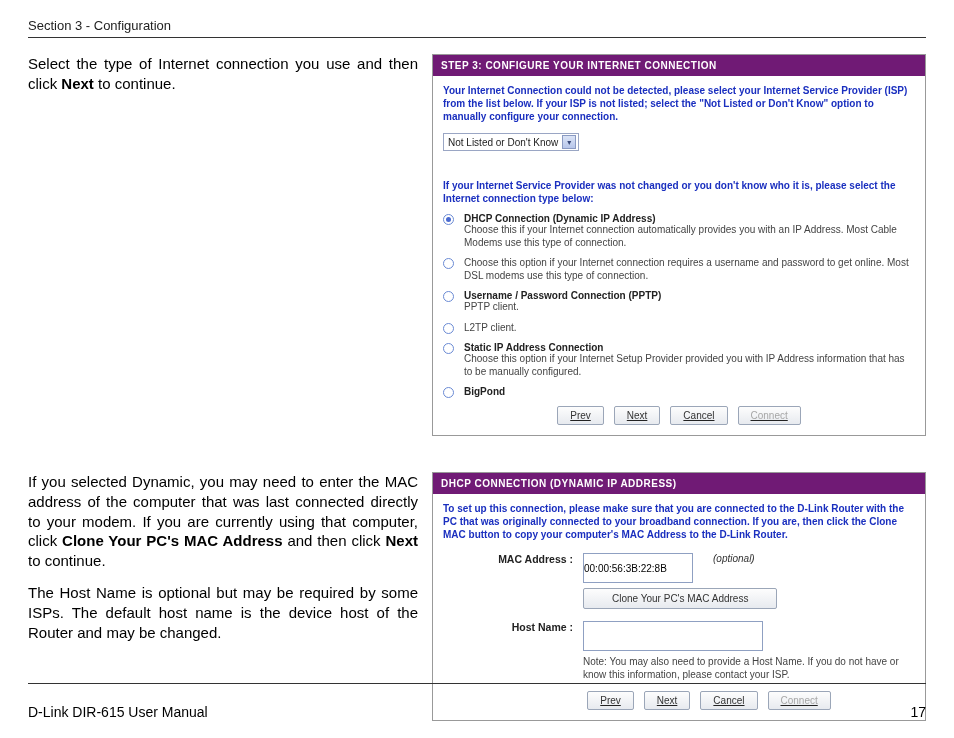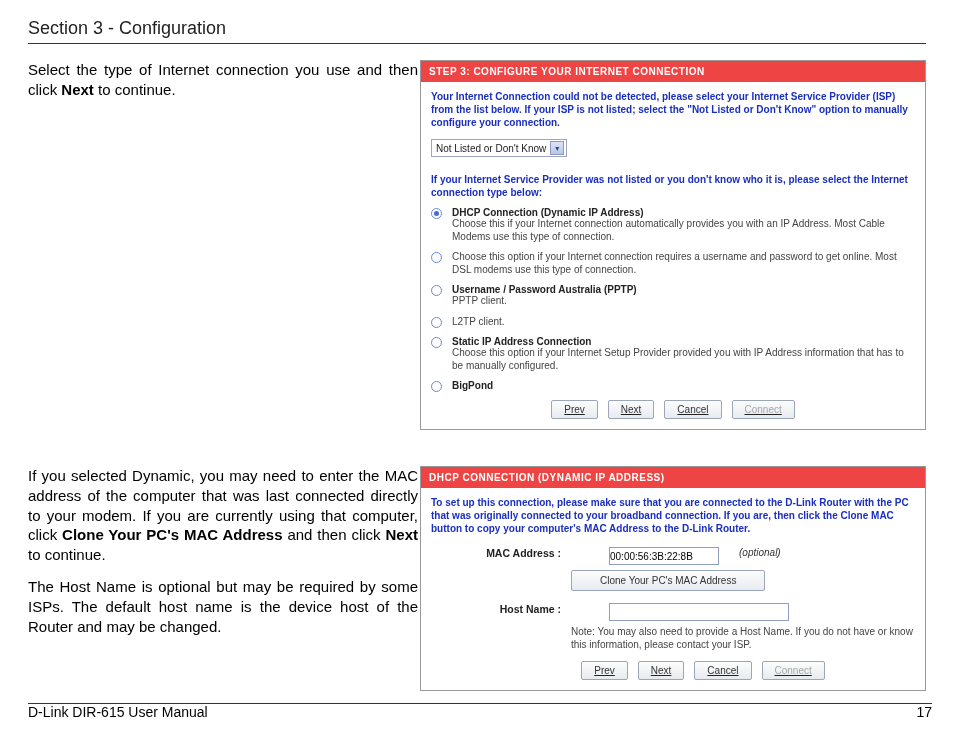--- a/index.html
+++ b/index.html
@@ -6,59 +6,59 @@
   body {
     width: 954px;
     height: 738px;
     background: #fff;
     font-family: Arial, Helvetica, sans-serif;
     color: #000;
     position: relative;
     padding: 18px 28px 0 28px;
   }
   .page-header {
-    font-size: 18px;
+    font-size: 13px;
     color: #222;
     padding-bottom: 4px;
     border-bottom: 1px solid #333;
     margin-bottom: 16px;
   }
   .content-row {
     display: flex;
-    gap: 2px;
+    gap: 14px;
     margin-bottom: 36px;
   }
   .left-col {
     width: 390px;
     font-size: 15px;
     line-height: 1.32;
     text-align: justify;
   }
   .left-col p { margin-bottom: 12px; }
   .right-col {
     flex: 1;
     border: 1px solid #999;
   }
 
   
   .panel-head {
-    background: #ef4444;
+    background: #701a75;
     color: #fff;
     font-size: 10px;
     font-weight: bold;
     letter-spacing: 0.5px;
     padding: 5px 8px;
   }
   .panel-body {
     padding: 8px 10px 10px 10px;
     font-size: 10px;
     color: #222;
   }
   .blue-bold { color: #1a2fbf; font-weight: bold; font-size: 10px; line-height: 1.3; }
-  .select-wrap { margin: 10px 0 16px 0; display:flex; align-items:center;}
+  .select-wrap { margin: 10px 0 28px 0; display:flex; align-items:center;}
   .fake-select {
     display: inline-flex;
     align-items: center;
     border: 1px solid #9aa6c4;
     background: #fff;
     font-size: 10px;
     padding: 1px 2px 1px 4px;
     gap: 4px;
   }
   .fake-select .sel-text { white-space: nowrap; }
@@ -88,30 +88,30 @@
     padding: 3px 12px;
     border-radius: 2px;
     color:#333;
   }
   .btn.disabled { color:#a7a7a7; }
   .wide-btn { padding: 4px 28px; font-size:10px; }
   .form-row { display:flex; align-items:flex-start; gap:10px; margin:5px 0;}
   .form-label { width:130px; text-align:right; font-weight:bold; font-size:10.5px;}
   .text-input {
     border:1px solid #8fa0c2; background:#fff; font-size:10px;
-    padding:2px 0; width:150px; height:18px; line-height:14px;margin-left:38px;
+    padding:2px 0; width:150px; height:30px; line-height:14px;
   }
   .hint { font-size:10px; color:#333; margin-left:10px;font-style:italic;}
   .note { font-size:10px; color:#444; margin-left:140px; line-height:1.25;}
 
   .page-footer {
     position: absolute;
-    left: 28px; right: 22px; bottom: 18px;
+    left: 28px; right: 28px; bottom: 18px;
     border-top: 1px solid #333;
-    padding-top: 0;
+    padding-top: 20px;
     font-size: 14px;
     display:flex; justify-content:space-between;
   }
   .bold { font-weight: bold; }
 </style>
 </head>
 <body>
 
 <div class="page-header">Section 3 - Configuration</div>
 
@@ -124,39 +124,39 @@
   <div class="right-col">
     <div class="panel-head">STEP 3: CONFIGURE YOUR INTERNET CONNECTION</div>
     <div class="panel-body">
       <div class="blue-bold">Your Internet Connection could not be detected, please select your Internet Service Provider (ISP) from the list below. If your ISP is not listed; select the "Not Listed or Don't Know" option to manually configure your connection.</div>
       <div class="select-wrap">
         <div class="fake-select">
           <span class="sel-text">Not Listed or Don't Know</span>
           <span class="sel-btn">▾</span>
         </div>
       </div>
-      <div class="blue-bold" style="margin-bottom:8px">If your Internet Service Provider was not listed or you don't know who it is, please select the Internet connection type below:</div>
+      <div class="blue-bold" style="margin-bottom:8px">If your Internet Service Provider was not changed or you don't know who it is, please select the Internet connection type below:</div>
 
       <div class="opt-row">
         <span class="radio sel"></span>
         <div class="opt-text">
           <div class="opt-title">DHCP Connection (Dynamic IP Address)</div>
           <div class="opt-sub">Choose this if your Internet connection automatically provides you with an IP Address. Most Cable Modems use this type of connection.</div>
         </div>
       </div>
       <div class="opt-row">
         <span class="radio"></span>
         <div class="opt-text">
           <div class="opt-sub">Choose this option if your Internet connection requires a username and password to get online. Most DSL modems use this type of connection.</div>
         </div>
       </div>
       <div class="opt-row">
         <span class="radio"></span>
         <div class="opt-text">
-          <div class="opt-title">Username / Password Australia (PPTP)</div>
+          <div class="opt-title">Username / Password Connection (PPTP)</div>
           <div class="opt-sub">PPTP client.</div>
         </div>
       </div>
       <div class="opt-row">
         <span class="radio"></span>
         <div class="opt-text">
           <div class="opt-sub">L2TP client.</div>
         </div>
       </div>
       <div class="opt-row">

